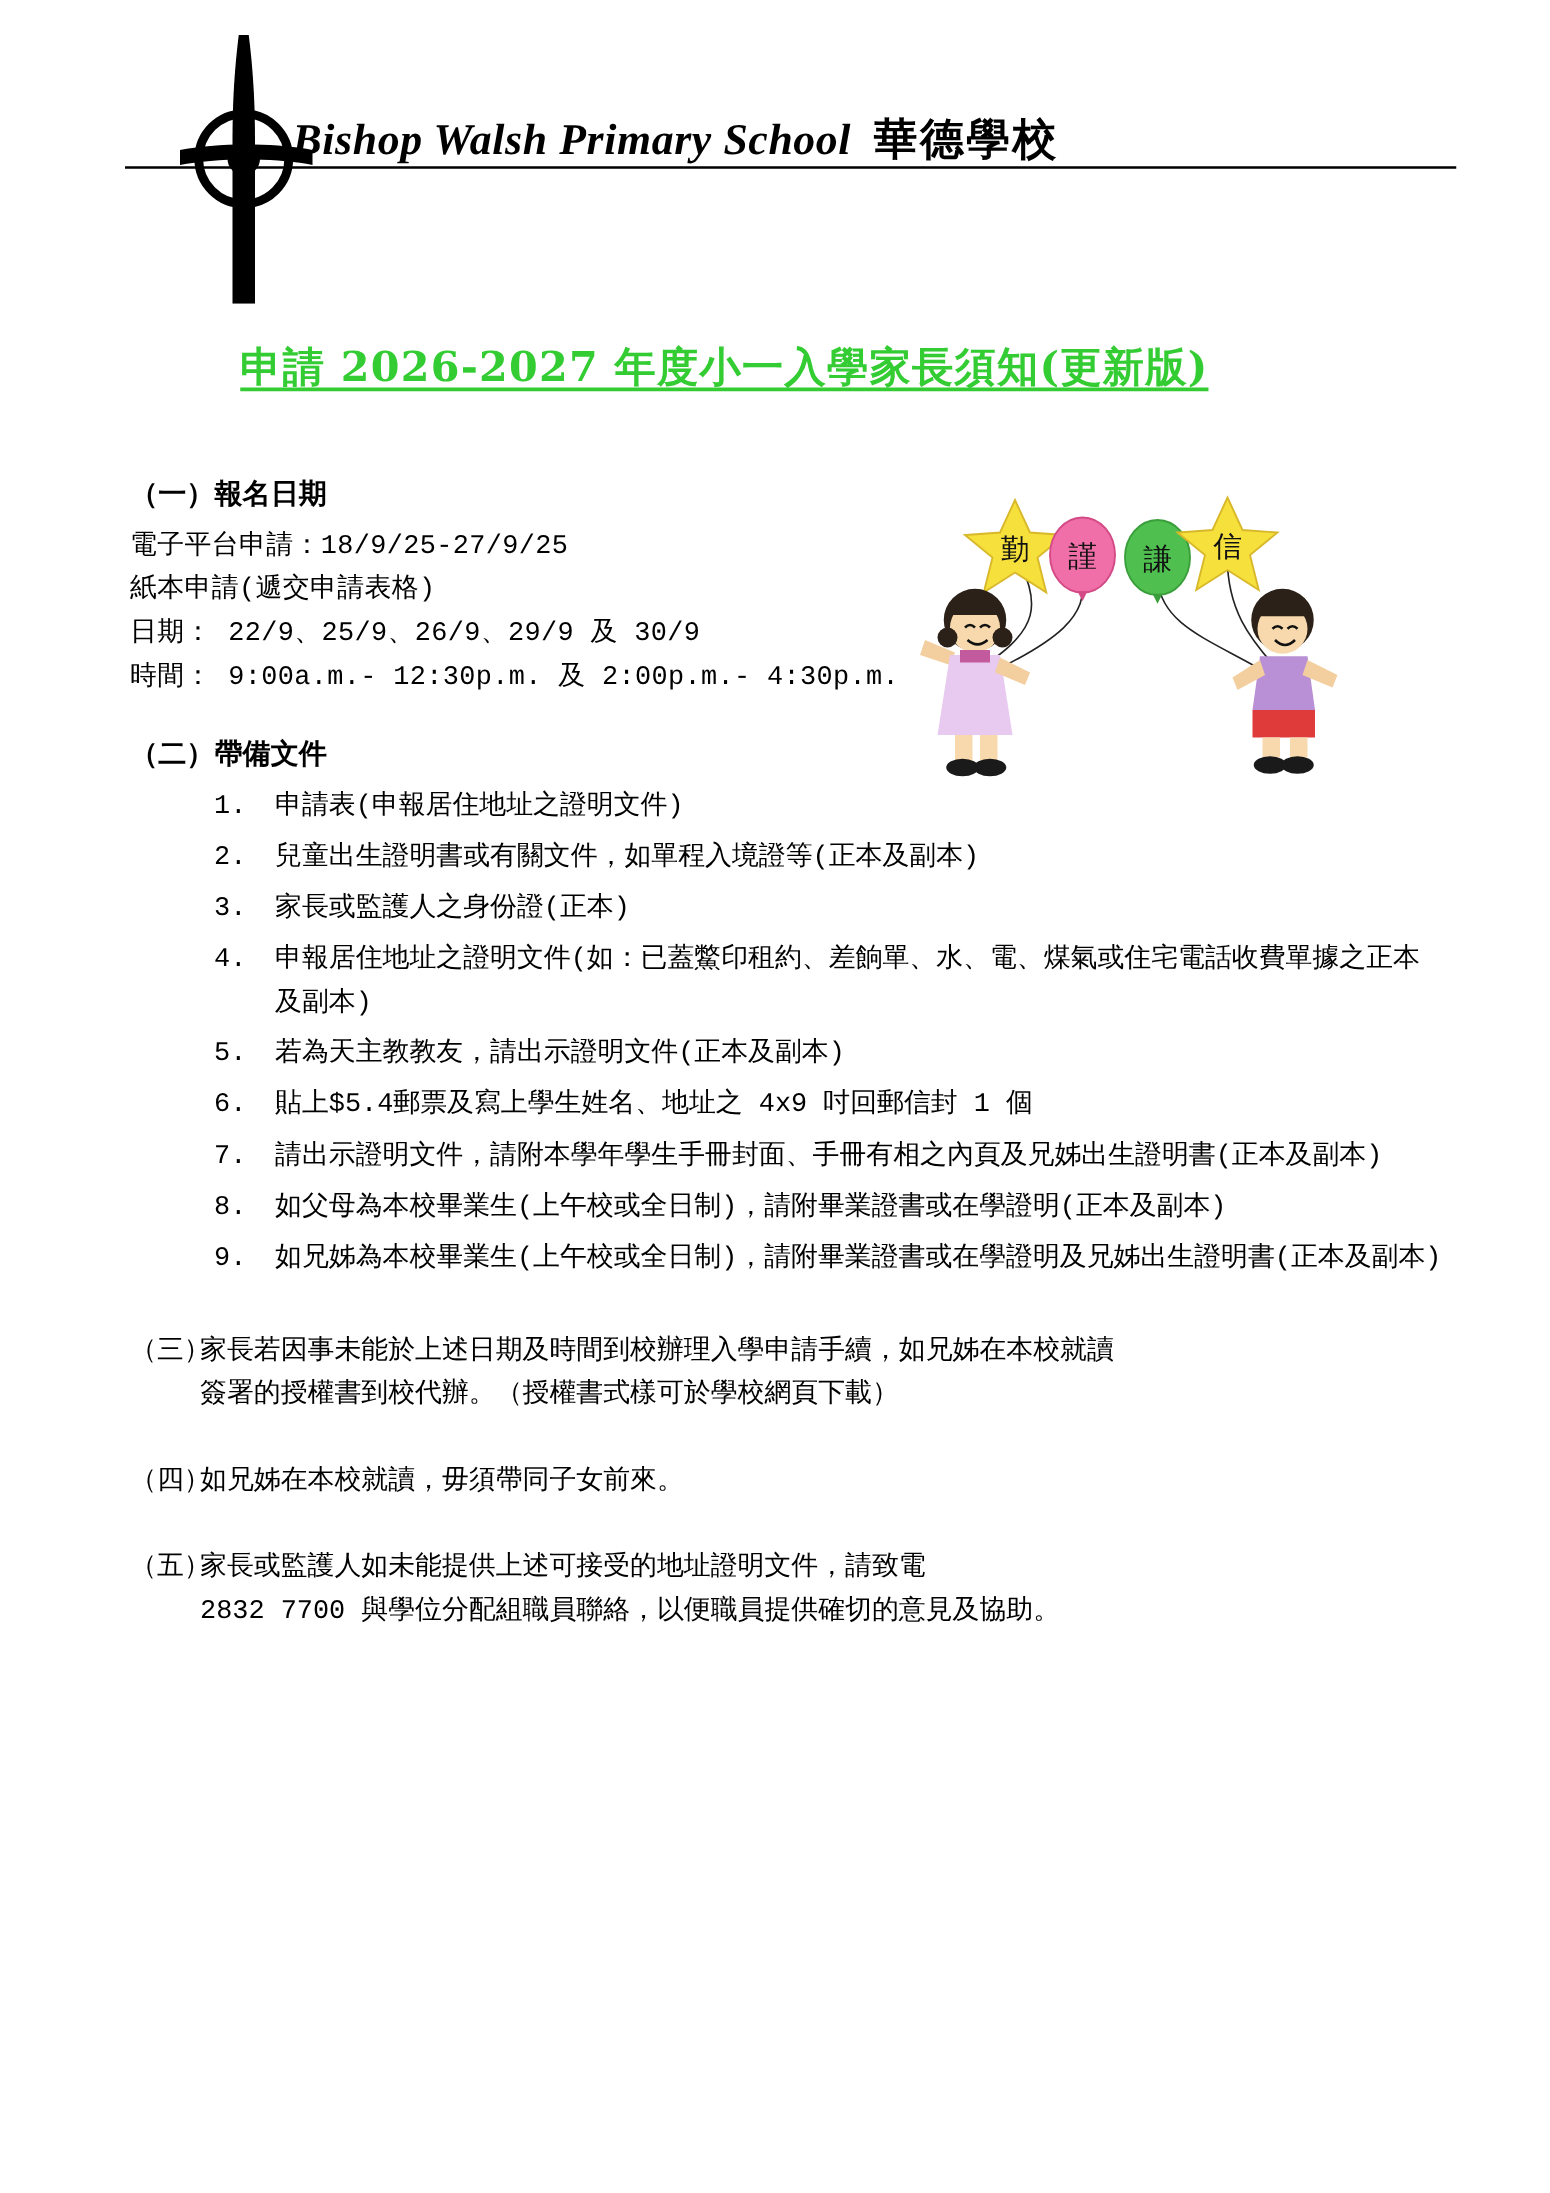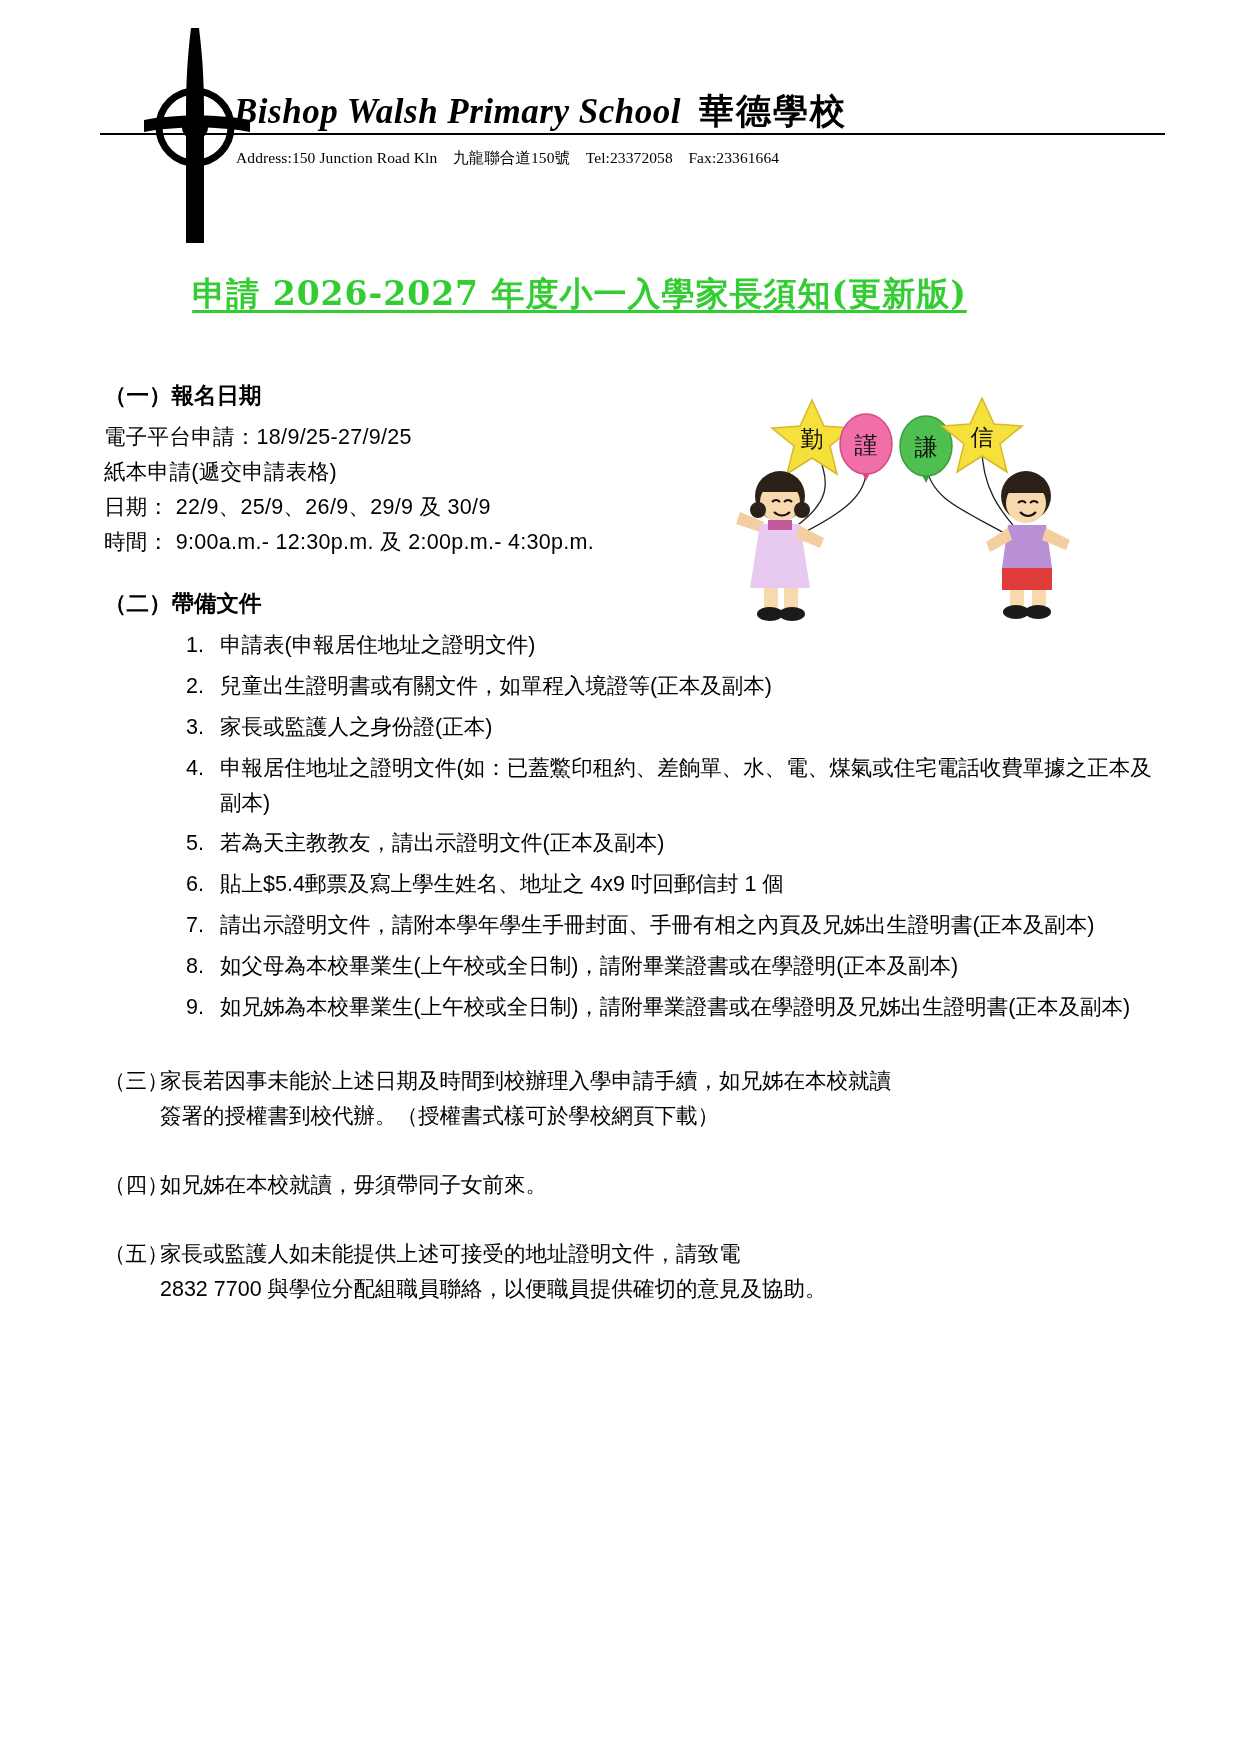--- a/index.html
+++ b/index.html
@@ -80,21 +80,21 @@
     letter-spacing: 1px;
   }
   .doc-title u { text-decoration: underline; text-underline-offset: 5px; }
 
   
   .content {
     position: absolute;
     left: 104px;
     top: 378px;
     width: 1050px;
-    font-family: Liberation Sans, sans-serif;
+    font-family: Liberation Mono, monospace;
     font-size: 21.5px;
     line-height: 1.62;
   }
   .sec-head {
     font-weight: bold;
     font-size: 22.5px;
     margin: 0 0 6px 0;
   }
   .indent1 { margin-left: 56px; }
   .para { margin: 0; }
@@ -148,21 +148,20 @@
       <circle cx="53" cy="99" r="13" fill="#000"></circle>
     </svg>
   </div>
 
   <div class="school-name">
     <span>Bishop Walsh Primary School</span><span class="cn">華德學校</span>
   </div>
 
   <div class="rule"></div>
 
-  <div class="addr-line addr1">Address:150 Junction Road Kln　九龍聯合道150號　Tel:23372058　Fax:23361664</div>
 </div>
 
 <div class="doc-title">
   <u>申請 2026-2027 年度小一入學家長須知(更新版)</u>
 </div>
 
 <div class="art">
   <svg width="370" height="240" viewBox="0 0 370 240">
 
     <path d="M92 48 C110 90 120 110 52 150" fill="none" stroke="#222" stroke-width="1.3"></path>

